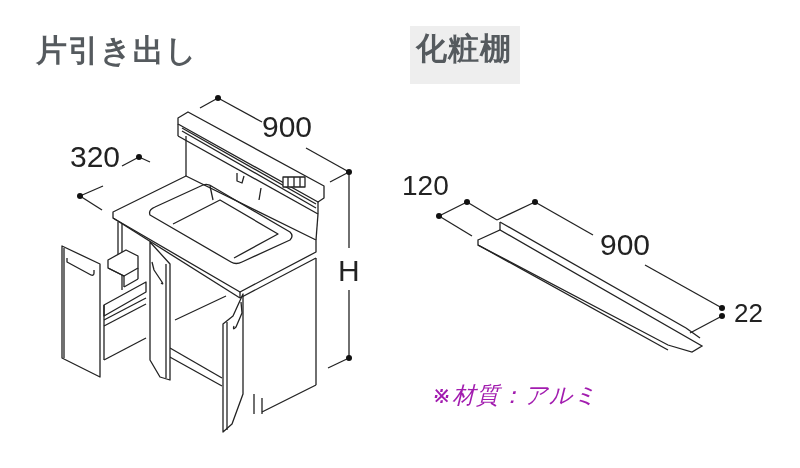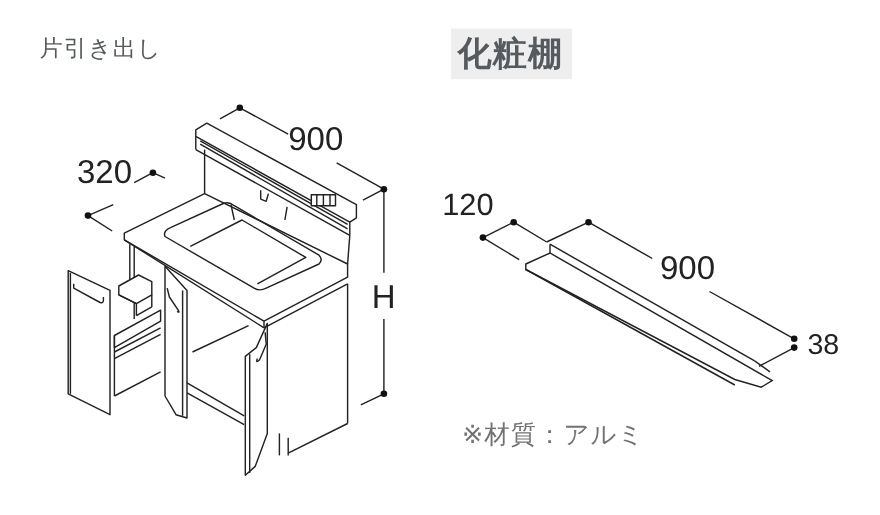--- a/index.html
+++ b/index.html
@@ -1,23 +1,23 @@
 <!DOCTYPE html>
 <html><head>
   <meta charset="utf-8">
   <style>
     html, body { margin: 0; padding: 0; background: #ffffff; }
     body { width: 800px; height: 468px; position: relative; overflow: hidden;
            font-family: "DejaVu Sans", sans-serif; color: #1a1a1a; }
-    .title-left { position: absolute; left: 36px; top: 30px; font-size: 21px; font-weight: normal;
+    .title-left { position: absolute; left: 36px; top: 30px; font-size: 31px; font-weight: bold;
                   color: #555a5e; letter-spacing: 1px; }
-    .title-right { position: absolute; left: 410px; top: 26px; padding: 2px 8px 2px 6px;
+    .title-right { position: absolute; left: 410px; top: 26px; padding: 2px 8px 14px 6px;
                    background: #eeeeee; font-size: 31px; font-weight: bold; color: #555a5e; letter-spacing: 1px; }
     .dim { position: absolute; font-family: "Liberation Sans", sans-serif; font-size: 30px; color: #222; }
-    .note { position: absolute; left: 420px; top: 380px; font-size: 23px; color: #737373; letter-spacing: 1px; }
+    .note { position: absolute; left: 432px; top: 380px; font-size: 23px; color: #a21caf; letter-spacing: 1px; font-style: italic; }
     svg { position: absolute; left: 0; top: 0; }
   </style>
 </head>
 <body>
 
 <div class="title-left">片引き出し</div>
 <div class="title-right">化粧棚</div>
 
 <svg width="800" height="468" viewBox="0 0 800 468">
   <g fill="none" stroke="#222" stroke-width="1.3" stroke-linejoin="round">
@@ -129,15 +129,15 @@
     <circle cx="722" cy="316" r="3"></circle>
   </g>
 </svg>
 
 <div class="dim" style="left:262px; top:110px;">900</div>
 <div class="dim" style="left:70px; top:140px;">320</div>
 <div class="dim" style="left:338px; top:254px;">H</div>
 
 <div class="dim" style="left:402px; top:170px; font-size:28px;">120</div>
 <div class="dim" style="left:600px; top:228px;">900</div>
-<div class="dim" style="left:734px; top:298px; font-size:26px;">38</div>
+<div class="dim" style="left:734px; top:298px; font-size:26px;">22</div>
 
 <div class="note">※材質：アルミ</div>
 
 </body></html>

